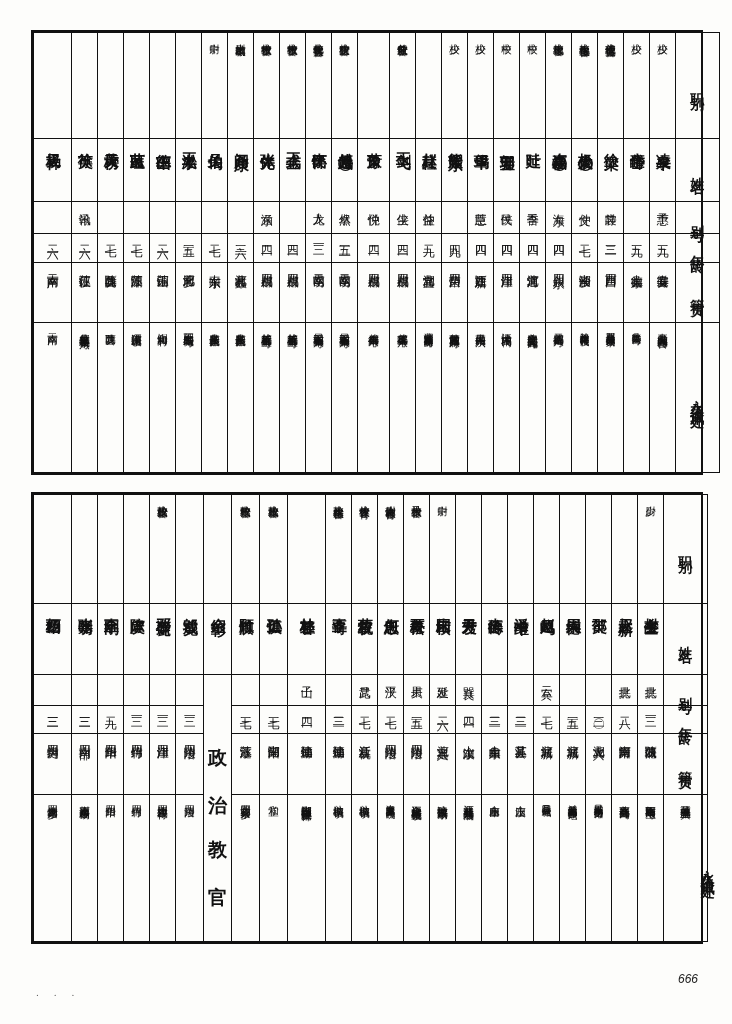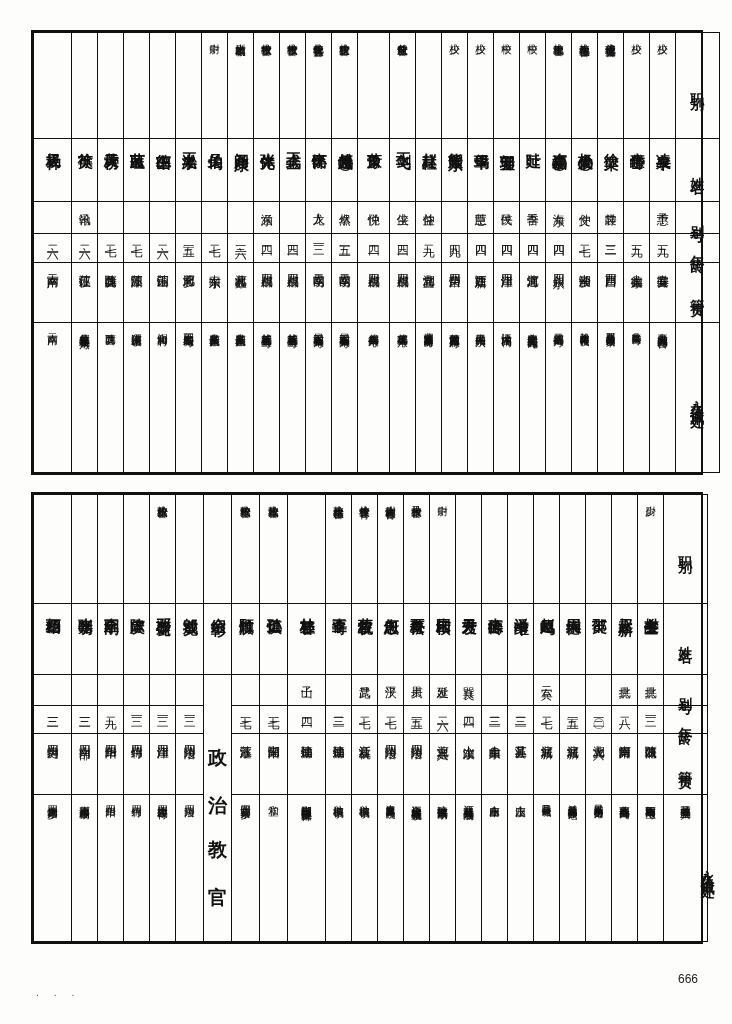--- a/index.html
+++ b/index.html
@@ -93,20 +93,21 @@
     letter-spacing: 12px;
   }
 
   .page-num {
     position: absolute;
     right: 34px;
     bottom: 38px;
     font-size: 12px;
     font-family: "Liberation Sans", sans-serif;
     color: #222;
+    font-style: italic;
   }
   .dotrow {
     position: absolute;
     left: 36px;
     bottom: 26px;
     font-size: 9px;
     color: #555;
     letter-spacing: 6px;
   }
 </style>

